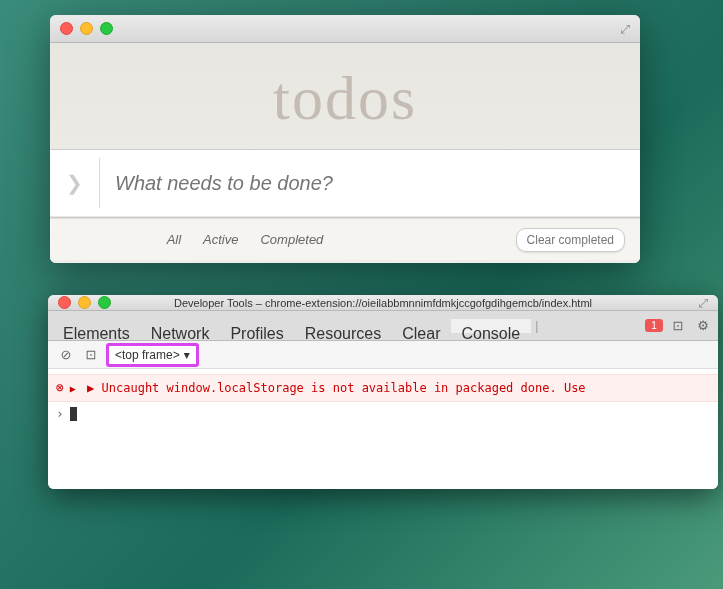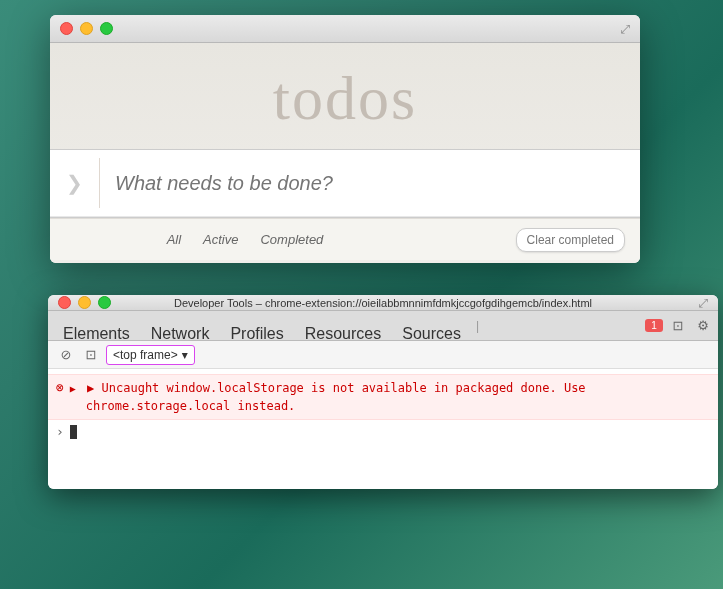--- a/index.html
+++ b/index.html
@@ -276,21 +276,21 @@
     }
 
     .frame-selector {
       display: flex;
       align-items: center;
       gap: 4px;
       font-size: 12px;
       color: #333;
       cursor: pointer;
       padding: 2px 6px;
-      border: 1px solid #d946ef;
+      border: 3px solid #d946ef;
       border-radius: 3px;
       background: white;
     }
 
     .devtools-console {
       background: white;
       min-height: 120px;
       padding: 5px 0;
       font-family: 'Menlo', 'Monaco', monospace;
       font-size: 12px;
@@ -390,21 +390,22 @@
       </div>
       <span class="devtools-title">Developer Tools – chrome-extension://oieilabbmnnimfdmkjccgofgdihgemcb/index.html</span>
       <span class="devtools-expand">⤢</span>
     </div>
 
     <div class="devtools-tabs">
       <span class="devtools-tab">Elements</span>
       <span class="devtools-tab">Network</span>
       <span class="devtools-tab">Profiles</span>
       <span class="devtools-tab">Resources</span>
-      <span class="devtools-tab">Sources</span>
+      <span class="devtools-tab">Clear</span>
+      <span class="devtools-tab active">Console</span>
       <span style="padding: 0 4px; color:#999; font-size:12px; line-height:30px;">|</span>
       <div class="devtools-tab-actions">
         <span class="devtools-badge">1</span>
         <span class="devtools-icon-btn">⊡</span>
         <span class="devtools-icon-btn">⚙</span>
       </div>
     </div>
 
     <div class="devtools-toolbar">
       <span class="toolbar-icon">⊘</span>
@@ -416,21 +417,20 @@
     </div>
 
     <div class="devtools-console">
       <div class="console-error-row">
         <span class="console-error-icon">⊗</span>
         <div>
           <div class="console-error-text">
             <span class="console-error-triangle">▶</span>
             <span>▶ Uncaught window.localStorage is not available in packaged done. Use</span>
           </div>
-          <div class="console-error-text" style="padding-left: 16px;">chrome.storage.local instead.</div>
         </div>
       </div>
       <div class="console-prompt-row">
         <span class="console-prompt-icon">›</span>
         <span class="console-cursor"></span>
       </div>
     </div>
   </div>
 
 </div>

